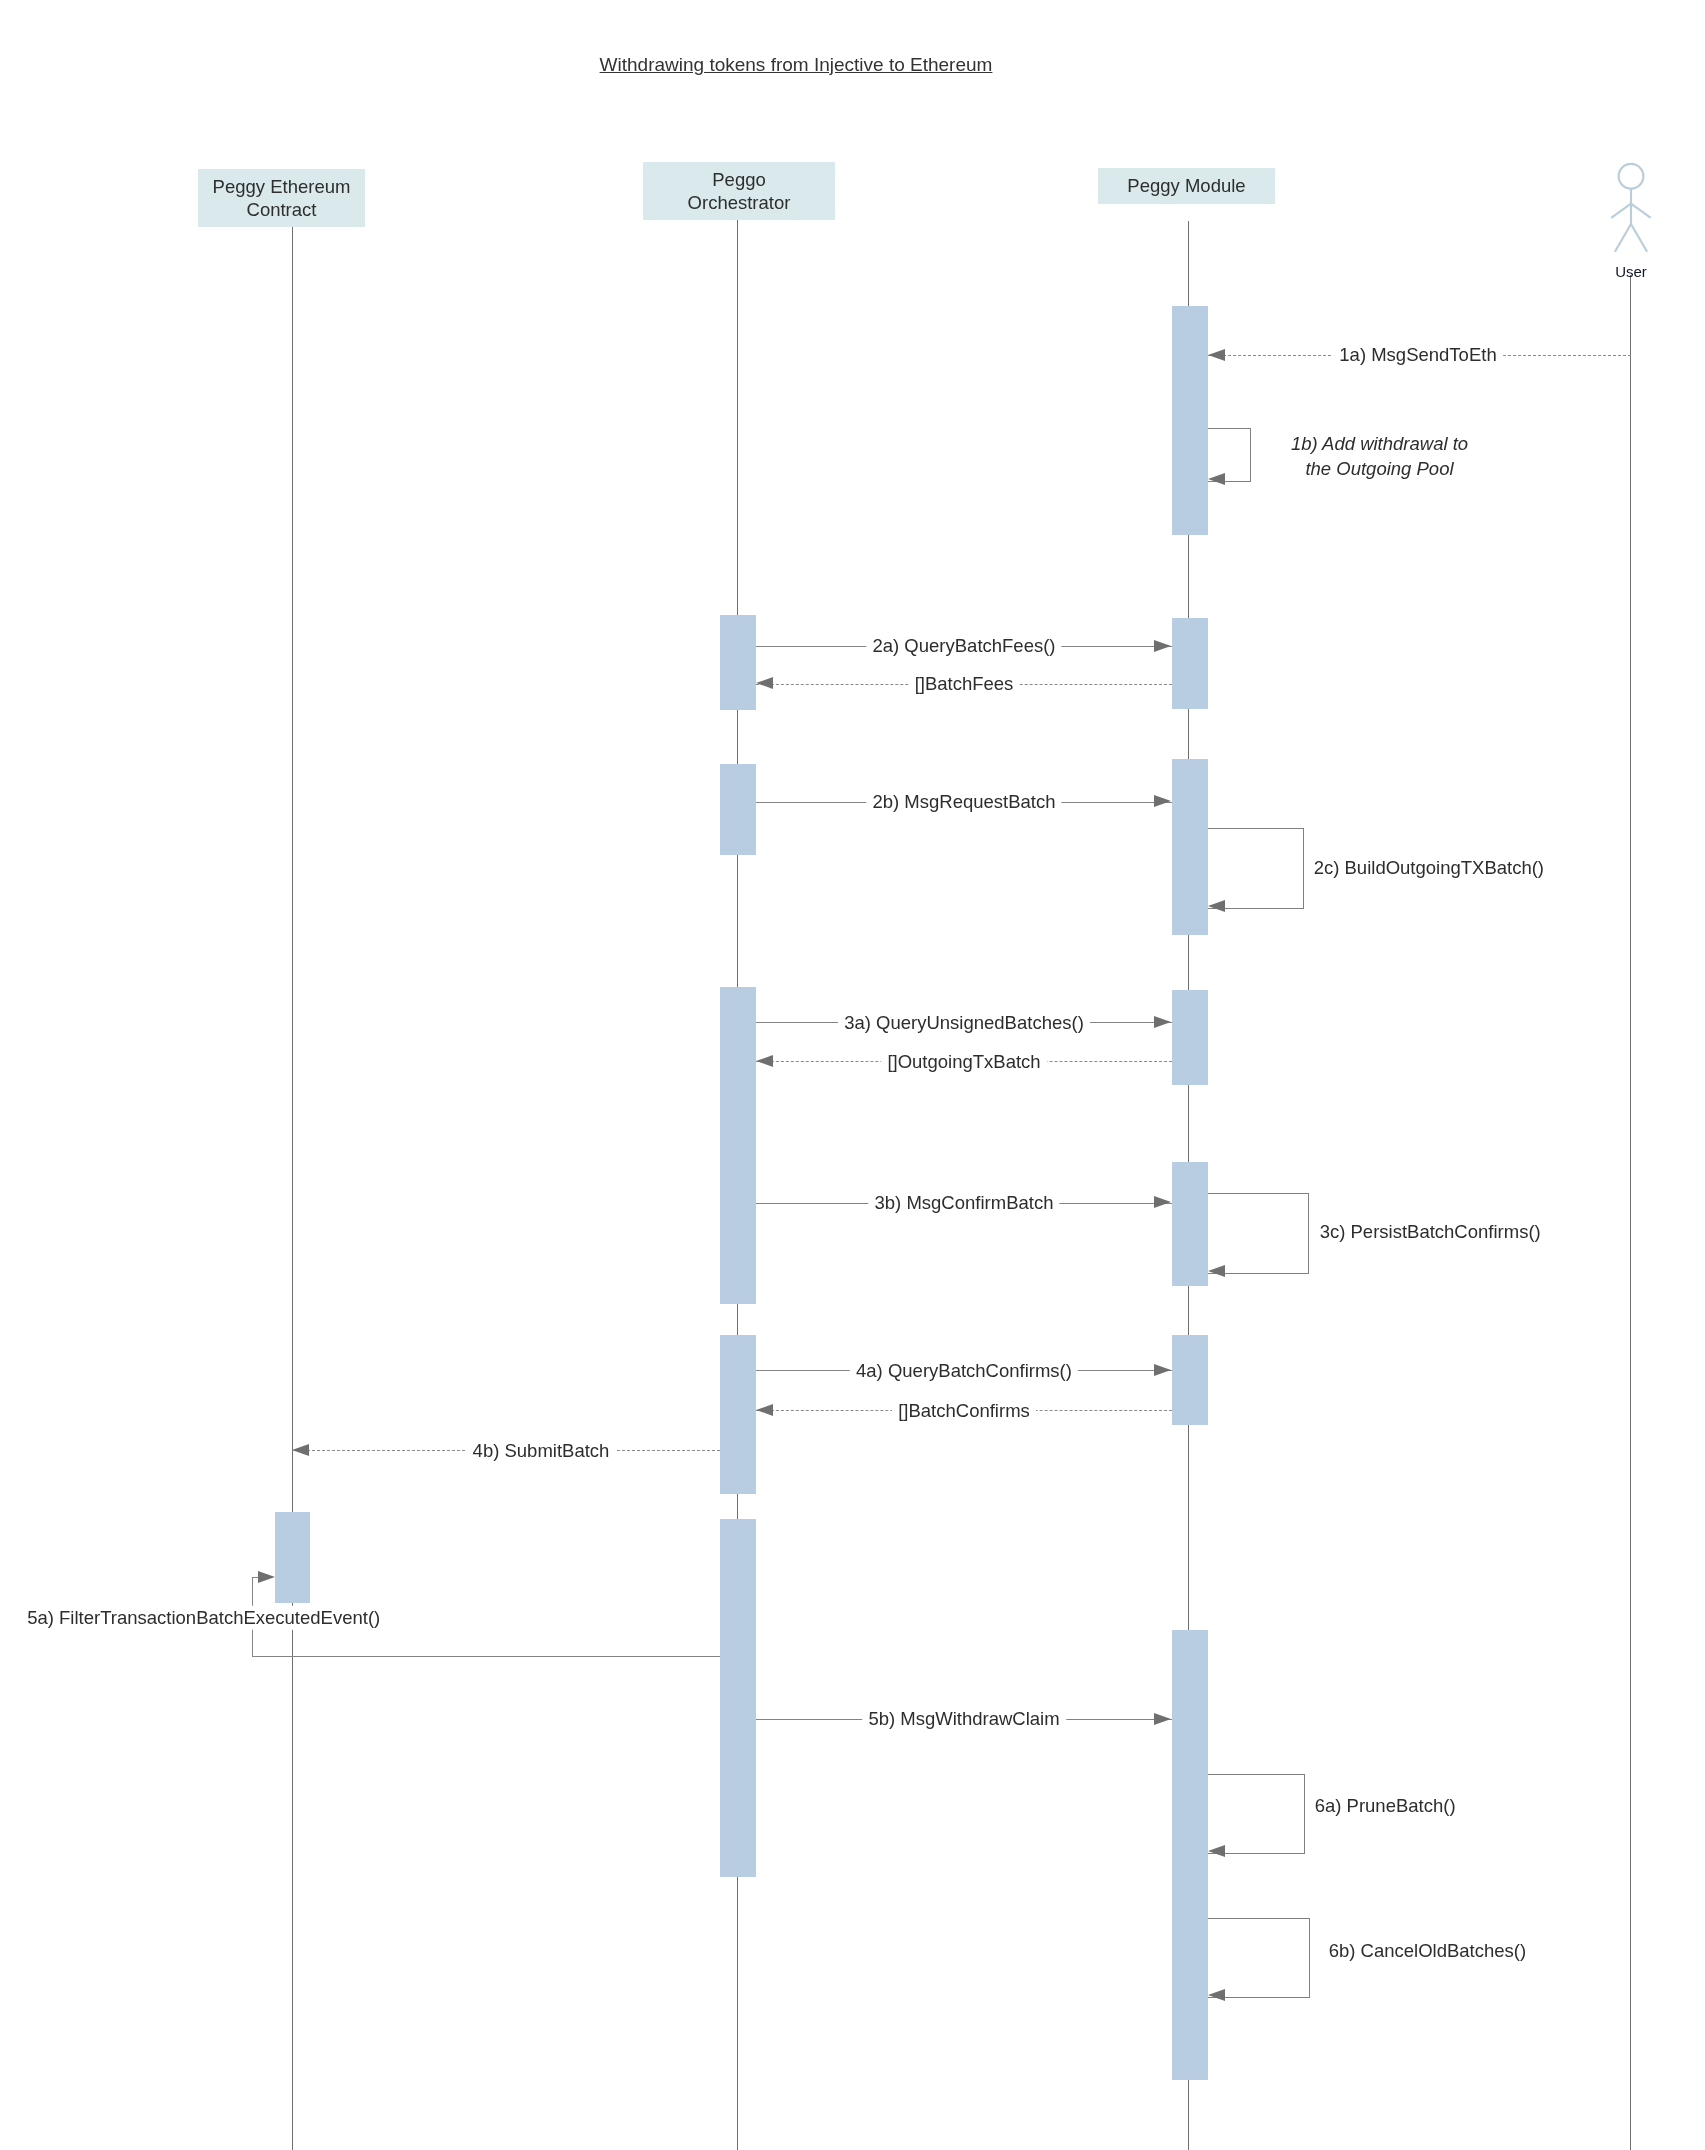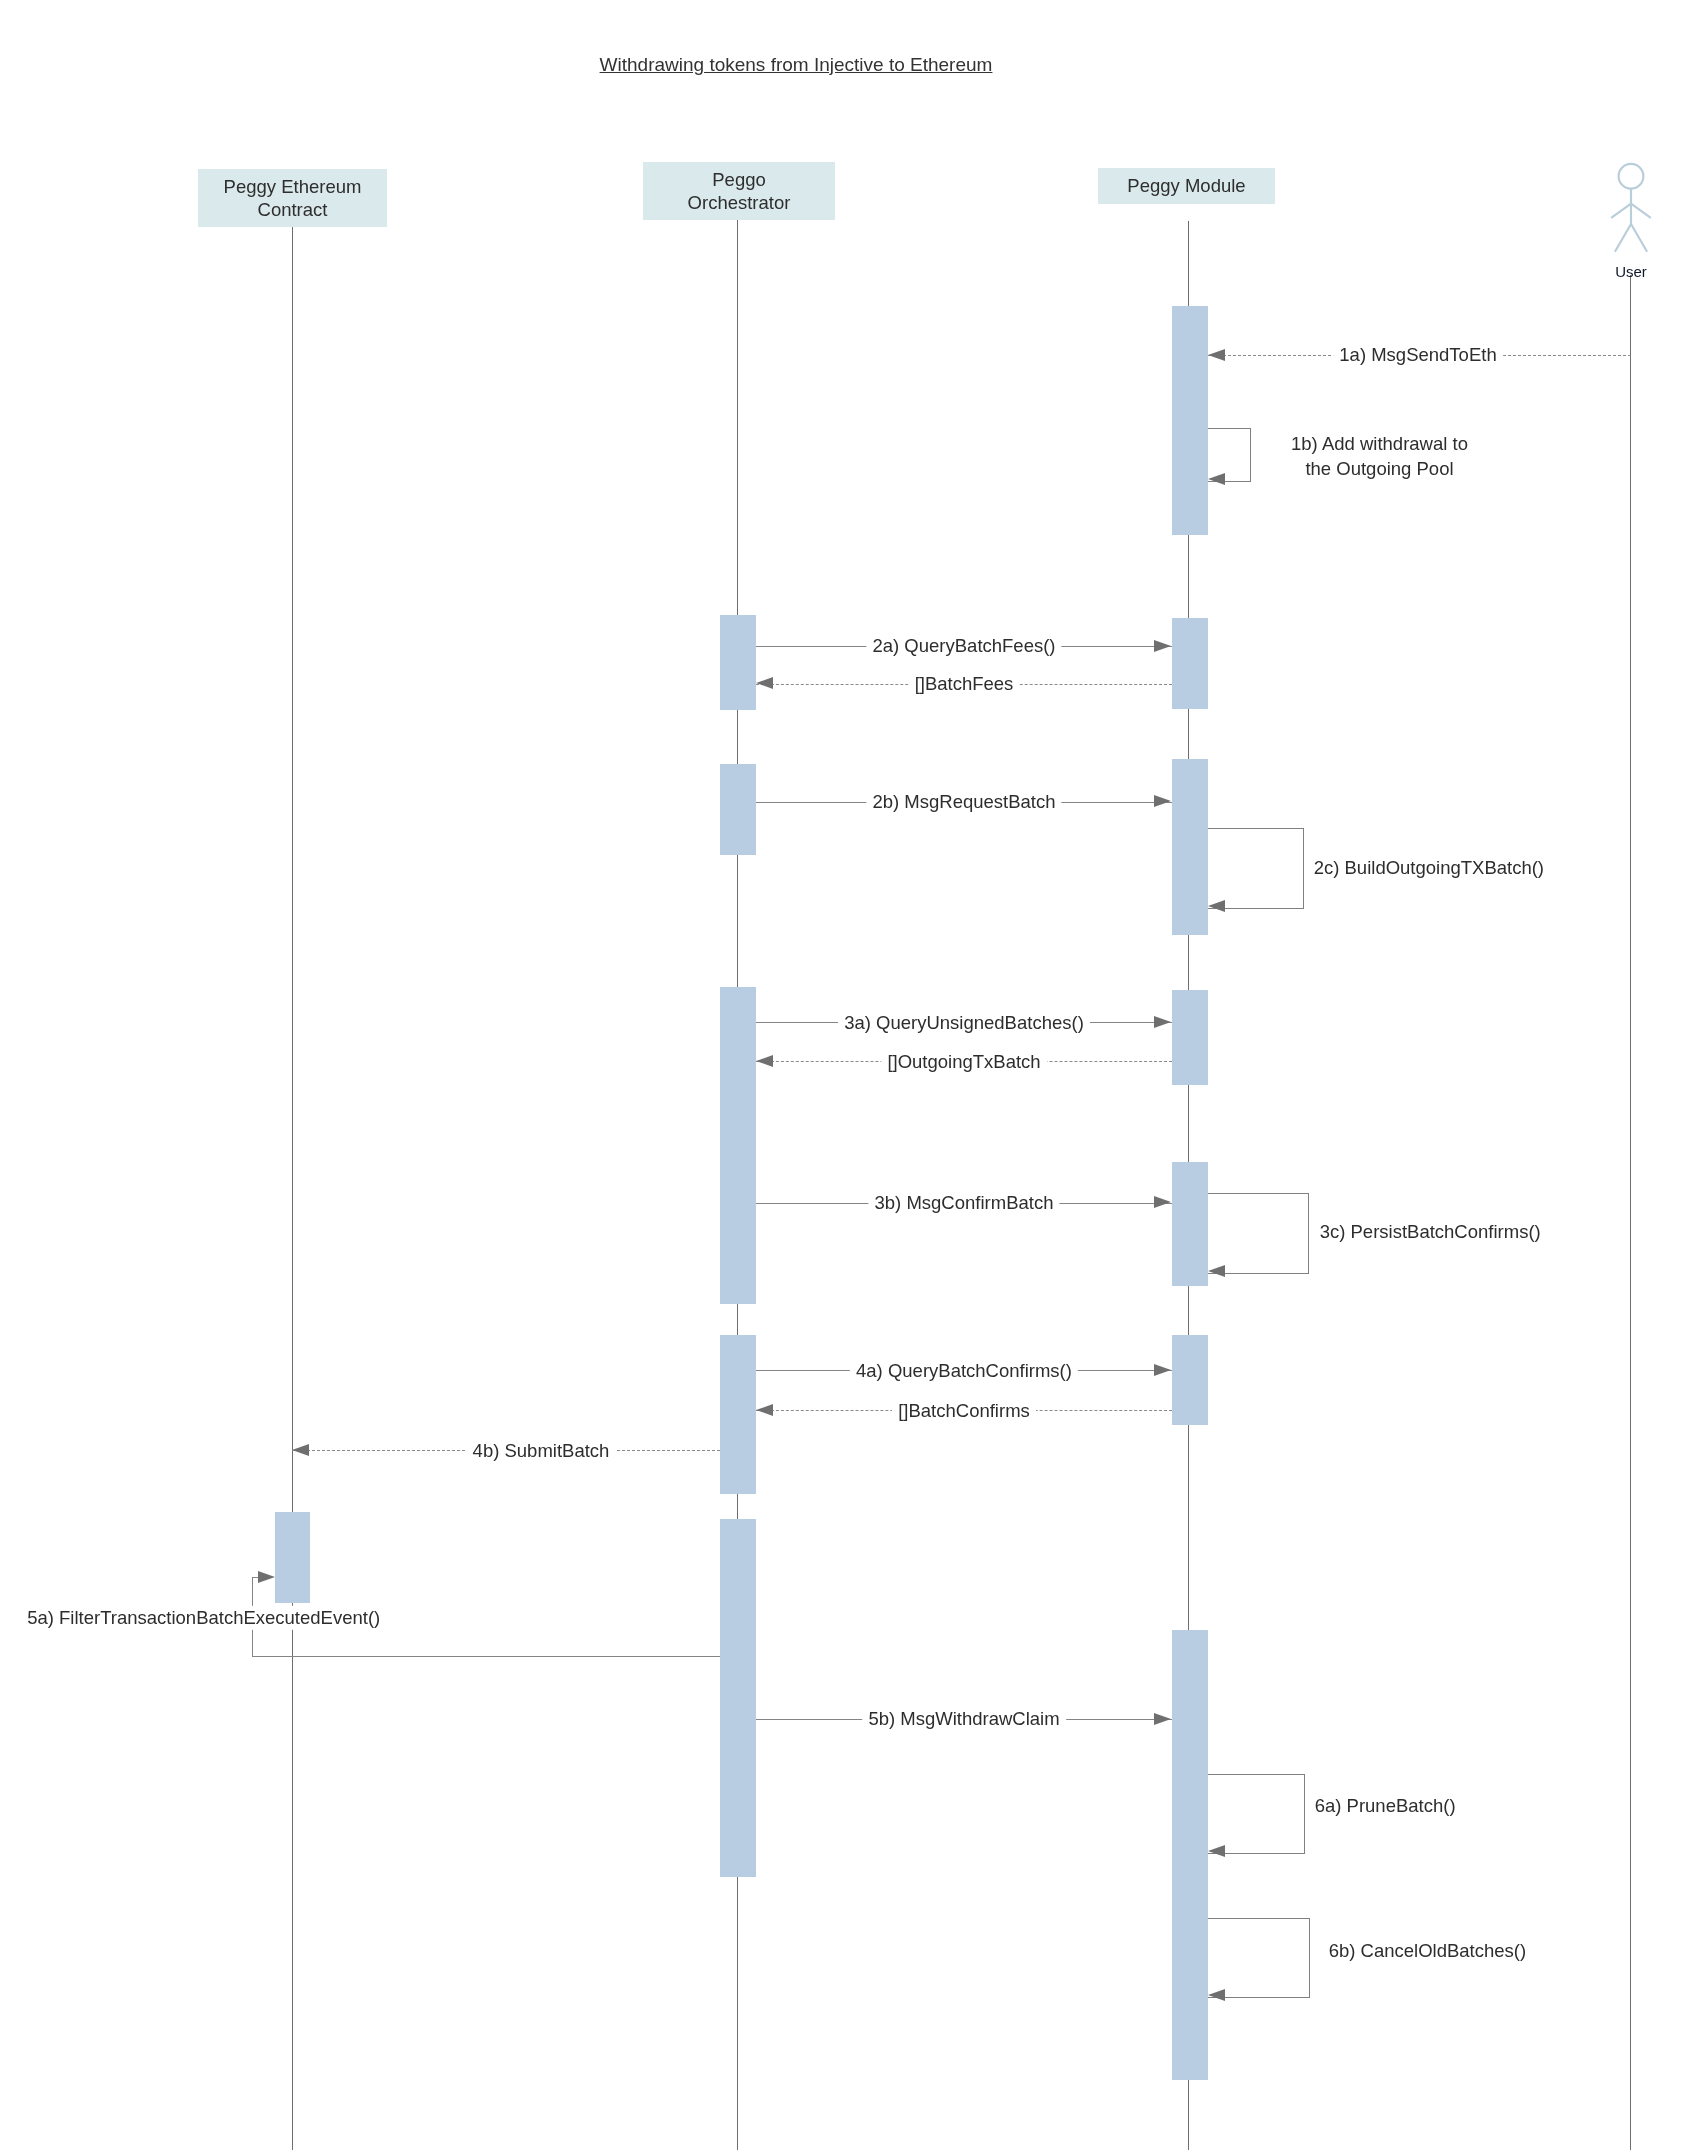--- a/index.html
+++ b/index.html
@@ -27,35 +27,35 @@
   .arrow-l{position:absolute;width:0;height:0;border-top:6.8px solid transparent;
            border-bottom:6.8px solid transparent;border-right:17.3px solid #6f6f6f;z-index:2;}
   .arrow-r{position:absolute;width:0;height:0;border-top:6.8px solid transparent;
            border-bottom:6.8px solid transparent;border-left:17.3px solid #6f6f6f;z-index:2;}
   
   .mlabel{position:absolute;font-size:18.5px;color:#2d2d2d;background:#ffffff;
           padding:1.2px 6.2px;white-space:nowrap;transform:translate(-50%,-50%);z-index:3;}
   .mlabel-left{position:absolute;font-size:18.5px;color:#2d2d2d;background:#ffffff;
           padding:1.2px 3.7px;white-space:nowrap;transform:translateY(-50%);z-index:3;}
   .mlabel-2line{position:absolute;font-size:18.5px;color:#2d2d2d;background:#ffffff;
-          line-height:25px;text-align:center;white-space:nowrap;z-index:3;}
+          line-height:25px;text-align:center;white-space:nowrap;z-index:3;font-style:italic;}
   .underline{}
   .actor-label{position:absolute;font-size:15px;color:#0f172a;transform:translateX(-50%);z-index:2;margin-top:11px;}
 </style>
 </head>
 <body>
 
 <div class="title">Withdrawing tokens from Injective to Ethereum</div>
 
 <div class="lifeline" style="left:292px;top:227px;height:1924px;"></div>
 <div class="lifeline" style="left:737px;top:220px;height:1931px;"></div>
 <div class="lifeline" style="left:1188px;top:221px;height:1930px;"></div>
 <div class="lifeline" style="left:1630px;top:275px;height:1876px;"></div>
 
-<div class="pbox" style="left:198px;top:169px;width:189px;height:58px;">
+<div class="pbox" style="left:198px;top:169px;width:167px;height:58px;">
   <span>Peggy Ethereum</span>
   <span>Contract</span>
 </div>
 <div class="pbox" style="left:643px;top:162px;width:192px;height:58px;">
   <span>Peggo</span>
   <span>Orchestrator</span>
 </div>
 <div class="pbox" style="left:1098px;top:168px;width:177px;height:36px;">
   <span>Peggy Module</span>
 </div>

